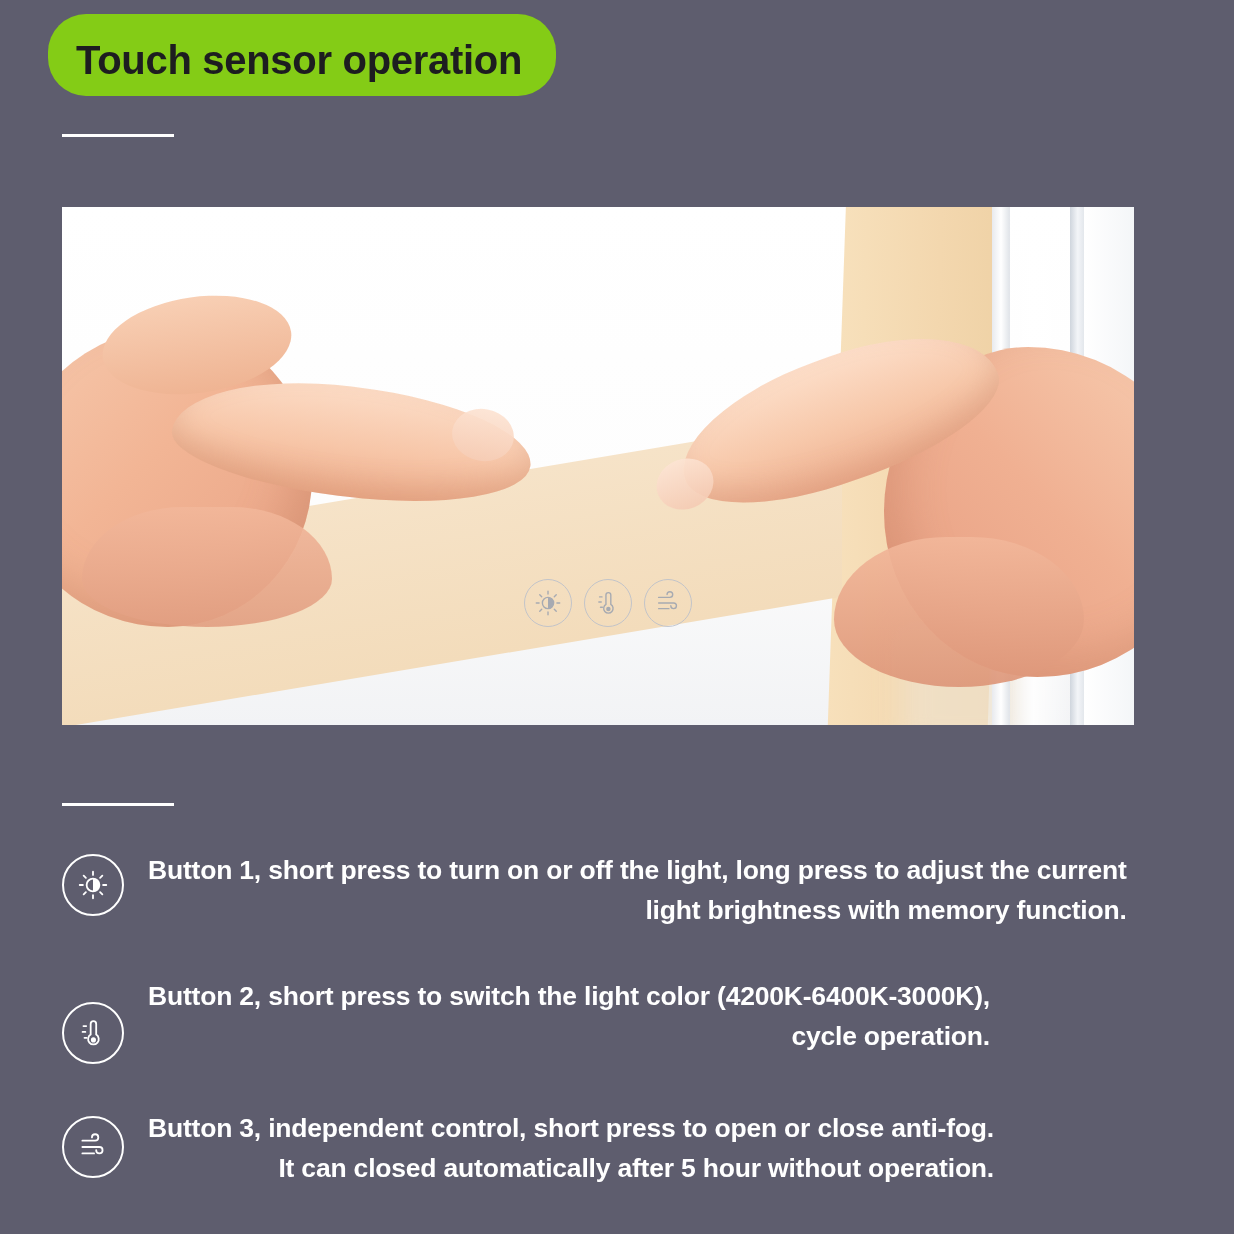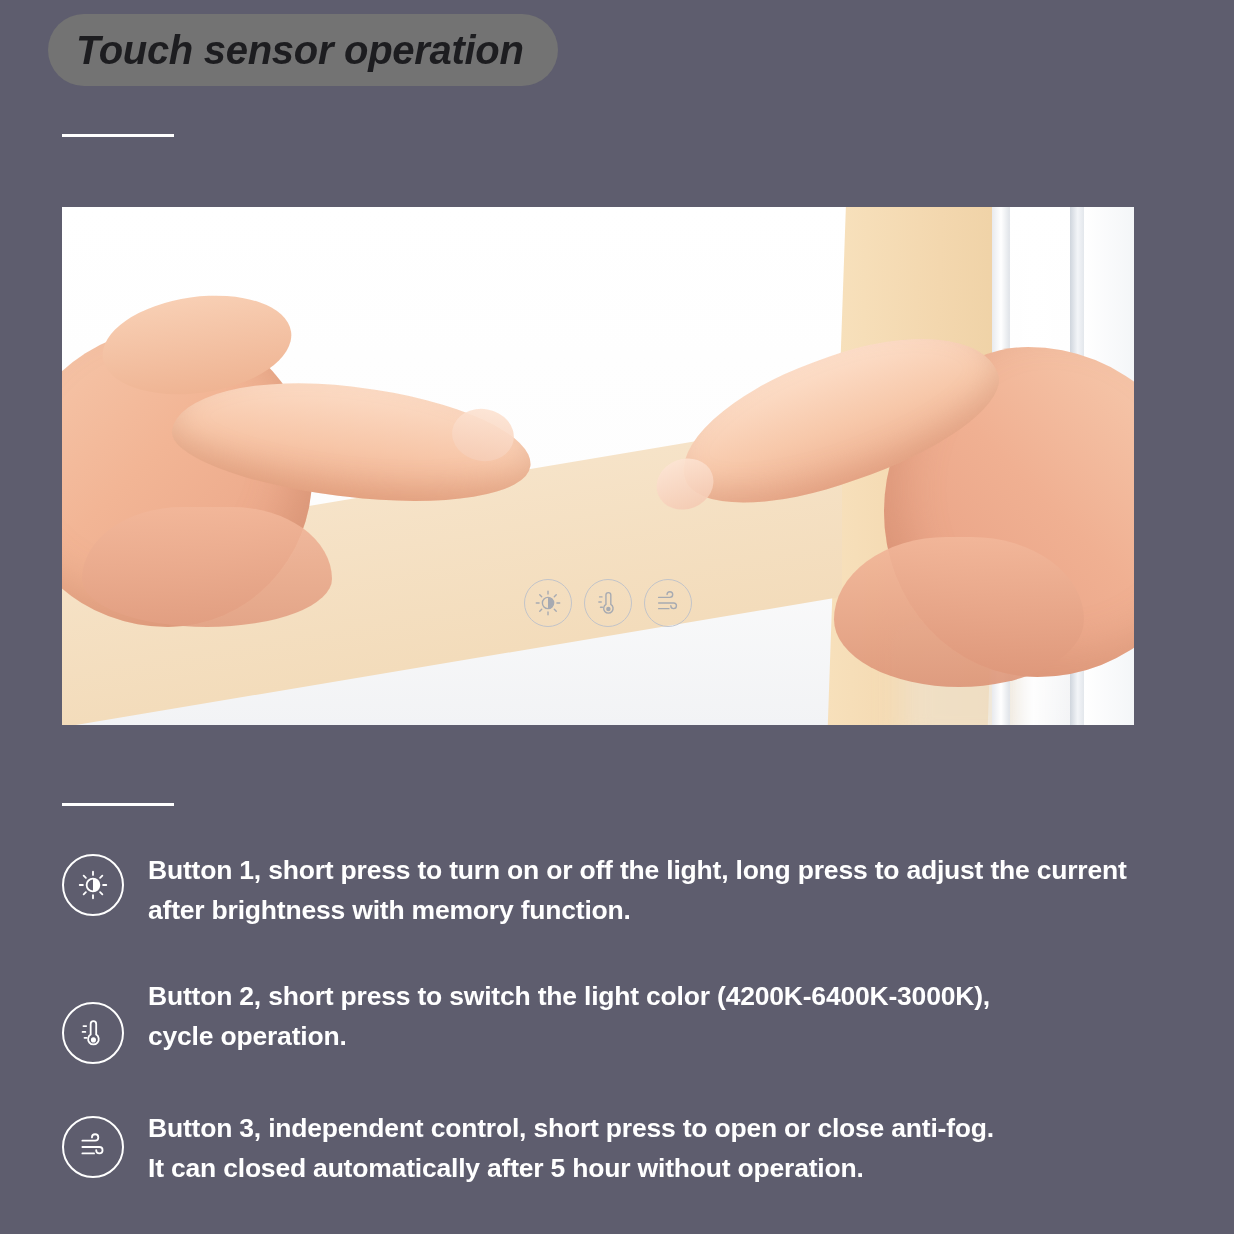--- a/index.html
+++ b/index.html
@@ -14,25 +14,24 @@
     color: #ffffff;
     overflow: hidden;
     position: relative;
   }
 
   
   .title-pill {
     position: absolute;
     left: 48px;
     top: 14px;
-    background: #737373;
+    background: #84cc16;
     border-radius: 38px;
-    padding: 12px 34px 12px 28px;
+    padding: 22px 34px 12px 28px;
     box-sizing: border-box;
-    font-style: italic;
   }
   .title-pill .title-text {
     font-size: 40px;
     font-weight: bold;
     color: #1d1d20;
     letter-spacing: -0.3px;
     line-height: 48px;
     white-space: nowrap;
   }
 
@@ -252,20 +251,21 @@
   .rows {
     position: absolute;
     left: 62px;
     top: 840px;
     width: 1130px;
   }
   .row {
     display: flex;
     align-items: flex-start;
     margin-bottom: 42px;
+    text-align: right;
   }
   .row .bullet-icon {
     flex: 0 0 auto;
     width: 58px;
     height: 58px;
     border-radius: 50%;
     border: 2.4px solid #ffffff;
     display: flex;
     align-items: center;
     justify-content: center;
@@ -354,21 +354,21 @@
   <div class="row r1">
     <div class="bullet-icon">
       <svg width="34" height="34" viewBox="0 0 32 32" fill="none" stroke="#ffffff" stroke-width="1.7" stroke-linecap="round">
         <circle cx="16" cy="16" r="6"></circle>
         <path d="M16 10 A6 6 0 0 1 16 22 Z" fill="#ffffff" stroke="none"></path>
         <path d="M16 3.5v3M16 25.5v3M3.5 16h3M25.5 16h3M7.2 7.2l2.1 2.1M22.7 22.7l2.1 2.1M24.8 7.2l-2.1 2.1M9.3 22.7l-2.1 2.1"></path>
       </svg>
     </div>
     <div class="text">
       <span class="line">Button 1, short press to turn on or off the light, long press to adjust the current</span>
-      <span class="line">after brightness with memory function.</span>
+      <span class="line">light brightness with memory function.</span>
     </div>
   </div>
 
   <div class="row r2">
     <div class="bullet-icon">
       <svg width="34" height="34" viewBox="0 0 32 32" fill="none" stroke="#ffffff" stroke-width="1.7" stroke-linecap="round">
         <path d="M19 7.5a2.6 2.6 0 0 0-5.2 0v10a5 5 0 1 0 5.2 0z"></path>
         <circle cx="16.4" cy="22.5" r="2.4" fill="#ffffff" stroke="none"></circle>
         <path d="M7 9.5h2.6M6.2 15h2.6M8 20.5h2"></path>
       </svg>

